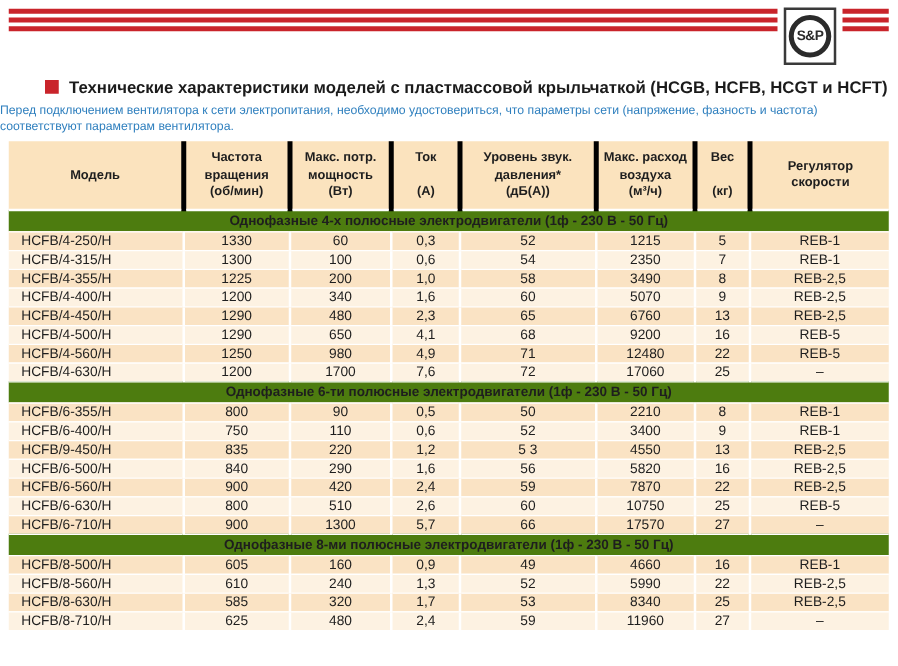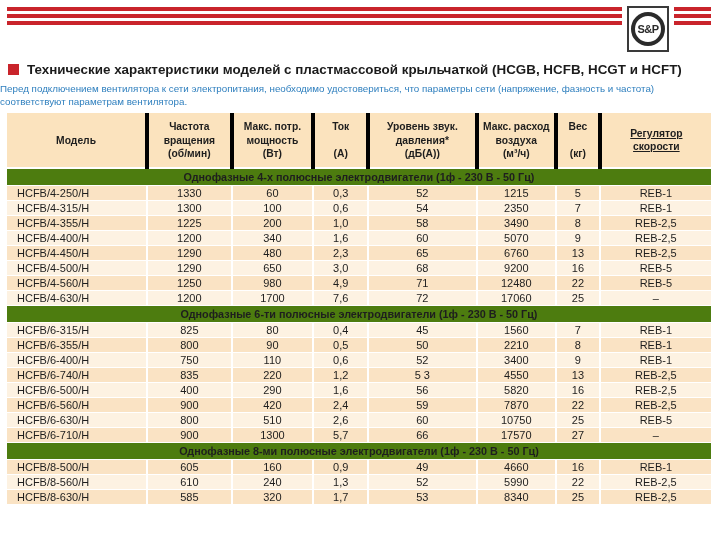--- a/index.html
+++ b/index.html
@@ -25,36 +25,36 @@
   .logo-box{
     width:42px;height:46px;border:2px solid #3a3a3a;background:#fff;
     margin:0 5px;display:flex;align-items:center;justify-content:center;flex:none;
   }
   .logo-circle{
     width:34px;height:34px;border-radius:50%;border:4px solid #2b2b2b;
     display:flex;align-items:center;justify-content:center;
   }
   .logo-text{font-weight:bold;font-size:11px;letter-spacing:-0.5px;color:#2b2b2b;}
   
-  .title-row{display:flex;align-items:center;gap:8px;padding:8px 8px 1px 8px;}
+  .title-row{display:flex;align-items:center;gap:8px;padding:8px 8px 1px 8px;justify-content:flex-end;}
   .red-sq{width:11px;height:11px;background:var(--red);flex:none;}
   .title{margin:0;font-size:13.4px;font-weight:bold;color:#1b1b1b;white-space:nowrap;}
   
   .note{color:var(--blue);font-size:9.8px;line-height:1.35;margin:4px 8px 5px 0;}
   
   .spec-table{
     border-collapse:collapse;table-layout:fixed;margin:2px 7px 0 7px;
     width:704px;font-size:11px;
   }
   .spec-table th{
     background:var(--peach-header);font-size:10.3px;font-weight:bold;
     text-align:center;vertical-align:middle;white-space:pre-line;line-height:1.3;
     height:55px;border-right:4px solid #000000;border-bottom:2px solid #fff;padding:2px 1px;
   }
-  .spec-table th:last-child{border-right:none;text-decoration:underline;}
+  .spec-table th:last-child{border-right:none;}
   .section-row td{
     background:#4d7c0f;font-weight:bold;font-size:10.8px;text-align:center;
     height:17px;padding:1px 0;
   }
   tbody td{
     text-align:center;height:15px;padding:0 2px;
     border-right:2px solid #fff;border-bottom:1px solid #fff;
   }
   tbody td:last-child{border-right:none;}
   tbody .cell-model{text-align:left;padding-left:10px;}
@@ -178,21 +178,21 @@
           <td class="cell-num">2,3</td>
           <td class="cell-num">65</td>
           <td class="cell-num">6760</td>
           <td class="cell-num">13</td>
           <td class="cell-num">REB-2,5</td>
         </tr>
         <tr class="row-light">
           <td class="cell-model">HCFB/4-500/H</td>
           <td class="cell-num">1290</td>
           <td class="cell-num">650</td>
-          <td class="cell-num">3,0</td>
+          <td class="cell-num">4,1</td>
           <td class="cell-num">68</td>
           <td class="cell-num">9200</td>
           <td class="cell-num">16</td>
           <td class="cell-num">REB-5</td>
         </tr>
         <tr class="row-dark">
           <td class="cell-model">HCFB/4-560/H</td>
           <td class="cell-num">1250</td>
           <td class="cell-num">980</td>
           <td class="cell-num">4,9</td>
@@ -207,30 +207,20 @@
           <td class="cell-num">1700</td>
           <td class="cell-num">7,6</td>
           <td class="cell-num">72</td>
           <td class="cell-num">17060</td>
           <td class="cell-num">25</td>
           <td class="cell-num">–</td>
         </tr>
         <tr class="section-row">
           <td colspan="8">Однофазные 6-ти полюсные электродвигатели (1ф - 230 В - 50 Гц)</td>
         </tr>
-        <tr class="row-light">
-          <td class="cell-model">HCFB/6-315/H</td>
-          <td class="cell-num">825</td>
-          <td class="cell-num">80</td>
-          <td class="cell-num">0,4</td>
-          <td class="cell-num">45</td>
-          <td class="cell-num">1560</td>
-          <td class="cell-num">7</td>
-          <td class="cell-num">REB-1</td>
-        </tr>
         <tr class="row-dark">
           <td class="cell-model">HCFB/6-355/H</td>
           <td class="cell-num">800</td>
           <td class="cell-num">90</td>
           <td class="cell-num">0,5</td>
           <td class="cell-num">50</td>
           <td class="cell-num">2210</td>
           <td class="cell-num">8</td>
           <td class="cell-num">REB-1</td>
         </tr>
@@ -238,32 +228,32 @@
           <td class="cell-model">HCFB/6-400/H</td>
           <td class="cell-num">750</td>
           <td class="cell-num">110</td>
           <td class="cell-num">0,6</td>
           <td class="cell-num">52</td>
           <td class="cell-num">3400</td>
           <td class="cell-num">9</td>
           <td class="cell-num">REB-1</td>
         </tr>
         <tr class="row-dark">
-          <td class="cell-model">HCFB/6-740/H</td>
+          <td class="cell-model">HCFB/9-450/H</td>
           <td class="cell-num">835</td>
           <td class="cell-num">220</td>
           <td class="cell-num">1,2</td>
           <td class="cell-num">5 3</td>
           <td class="cell-num">4550</td>
           <td class="cell-num">13</td>
           <td class="cell-num">REB-2,5</td>
         </tr>
         <tr class="row-light">
           <td class="cell-model">HCFB/6-500/H</td>
-          <td class="cell-num">400</td>
+          <td class="cell-num">840</td>
           <td class="cell-num">290</td>
           <td class="cell-num">1,6</td>
           <td class="cell-num">56</td>
           <td class="cell-num">5820</td>
           <td class="cell-num">16</td>
           <td class="cell-num">REB-2,5</td>
         </tr>
         <tr class="row-dark">
           <td class="cell-model">HCFB/6-560/H</td>
           <td class="cell-num">900</td>
@@ -320,16 +310,26 @@
         <tr class="row-dark">
           <td class="cell-model">HCFB/8-630/H</td>
           <td class="cell-num">585</td>
           <td class="cell-num">320</td>
           <td class="cell-num">1,7</td>
           <td class="cell-num">53</td>
           <td class="cell-num">8340</td>
           <td class="cell-num">25</td>
           <td class="cell-num">REB-2,5</td>
         </tr>
+        <tr class="row-light">
+          <td class="cell-model">HCFB/8-710/H</td>
+          <td class="cell-num">625</td>
+          <td class="cell-num">480</td>
+          <td class="cell-num">2,4</td>
+          <td class="cell-num">59</td>
+          <td class="cell-num">11960</td>
+          <td class="cell-num">27</td>
+          <td class="cell-num">–</td>
+        </tr>
       </tbody>
   </table>
 
 </div>
 
 </body></html>

